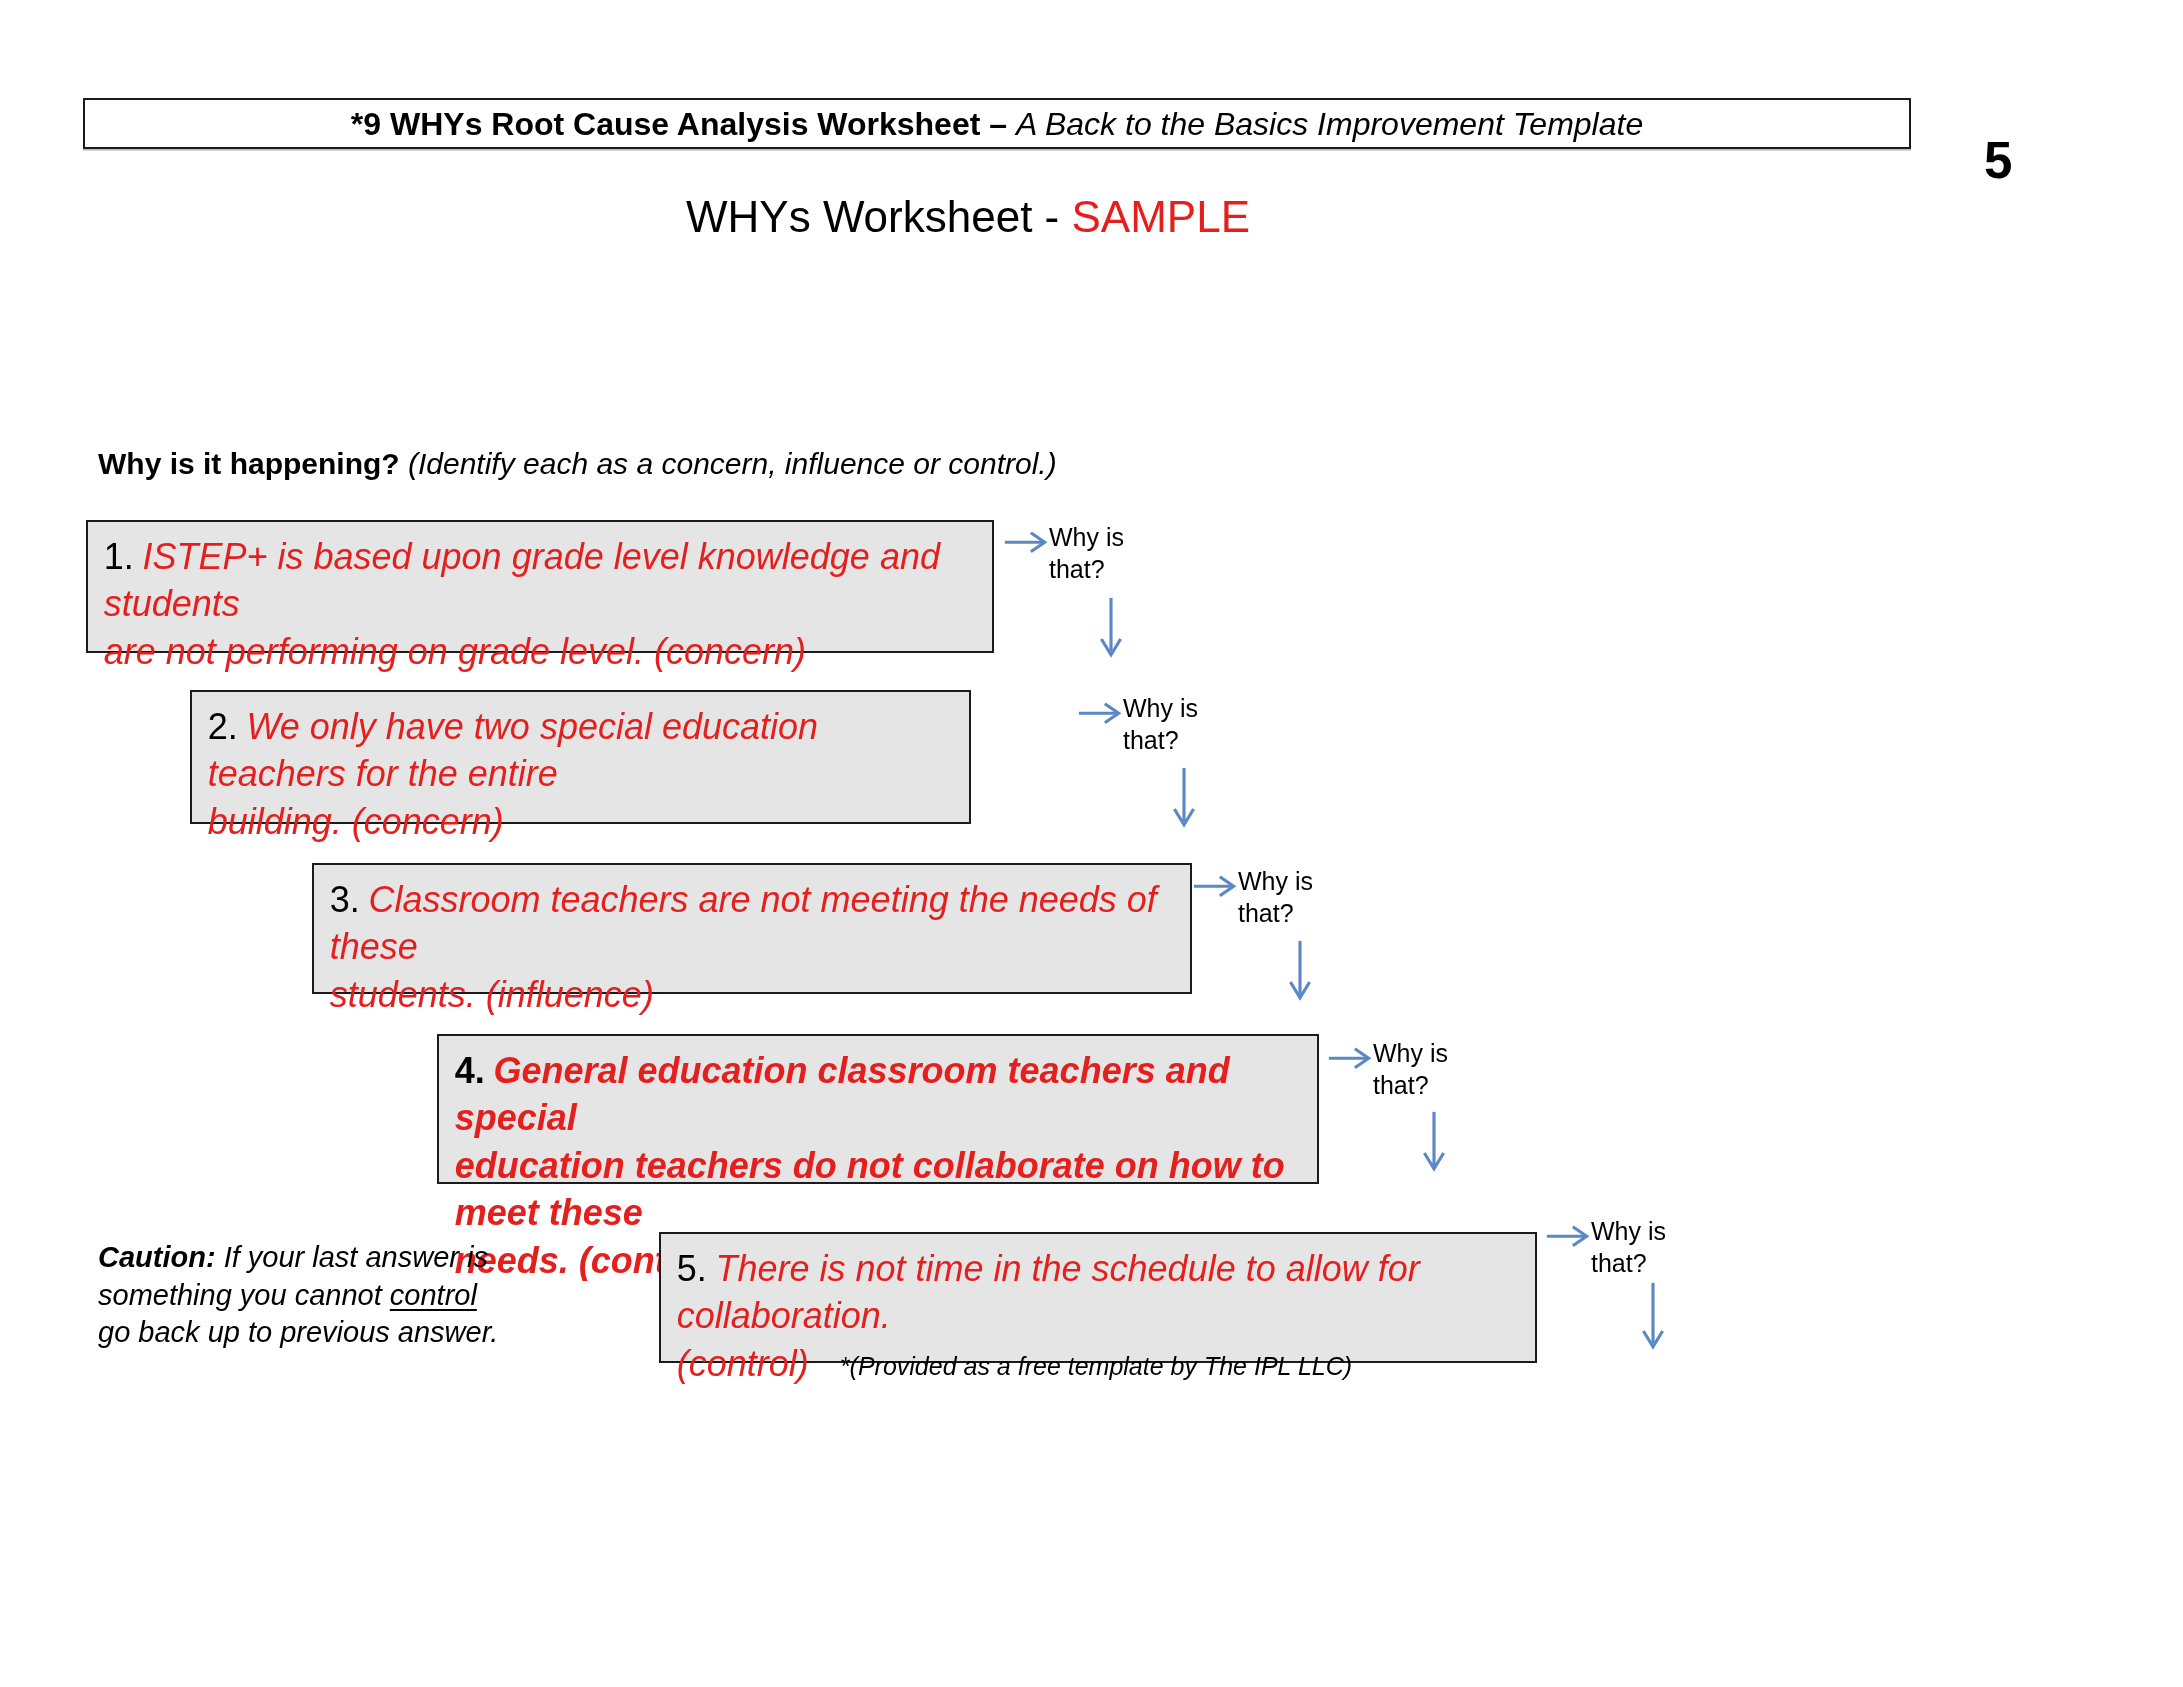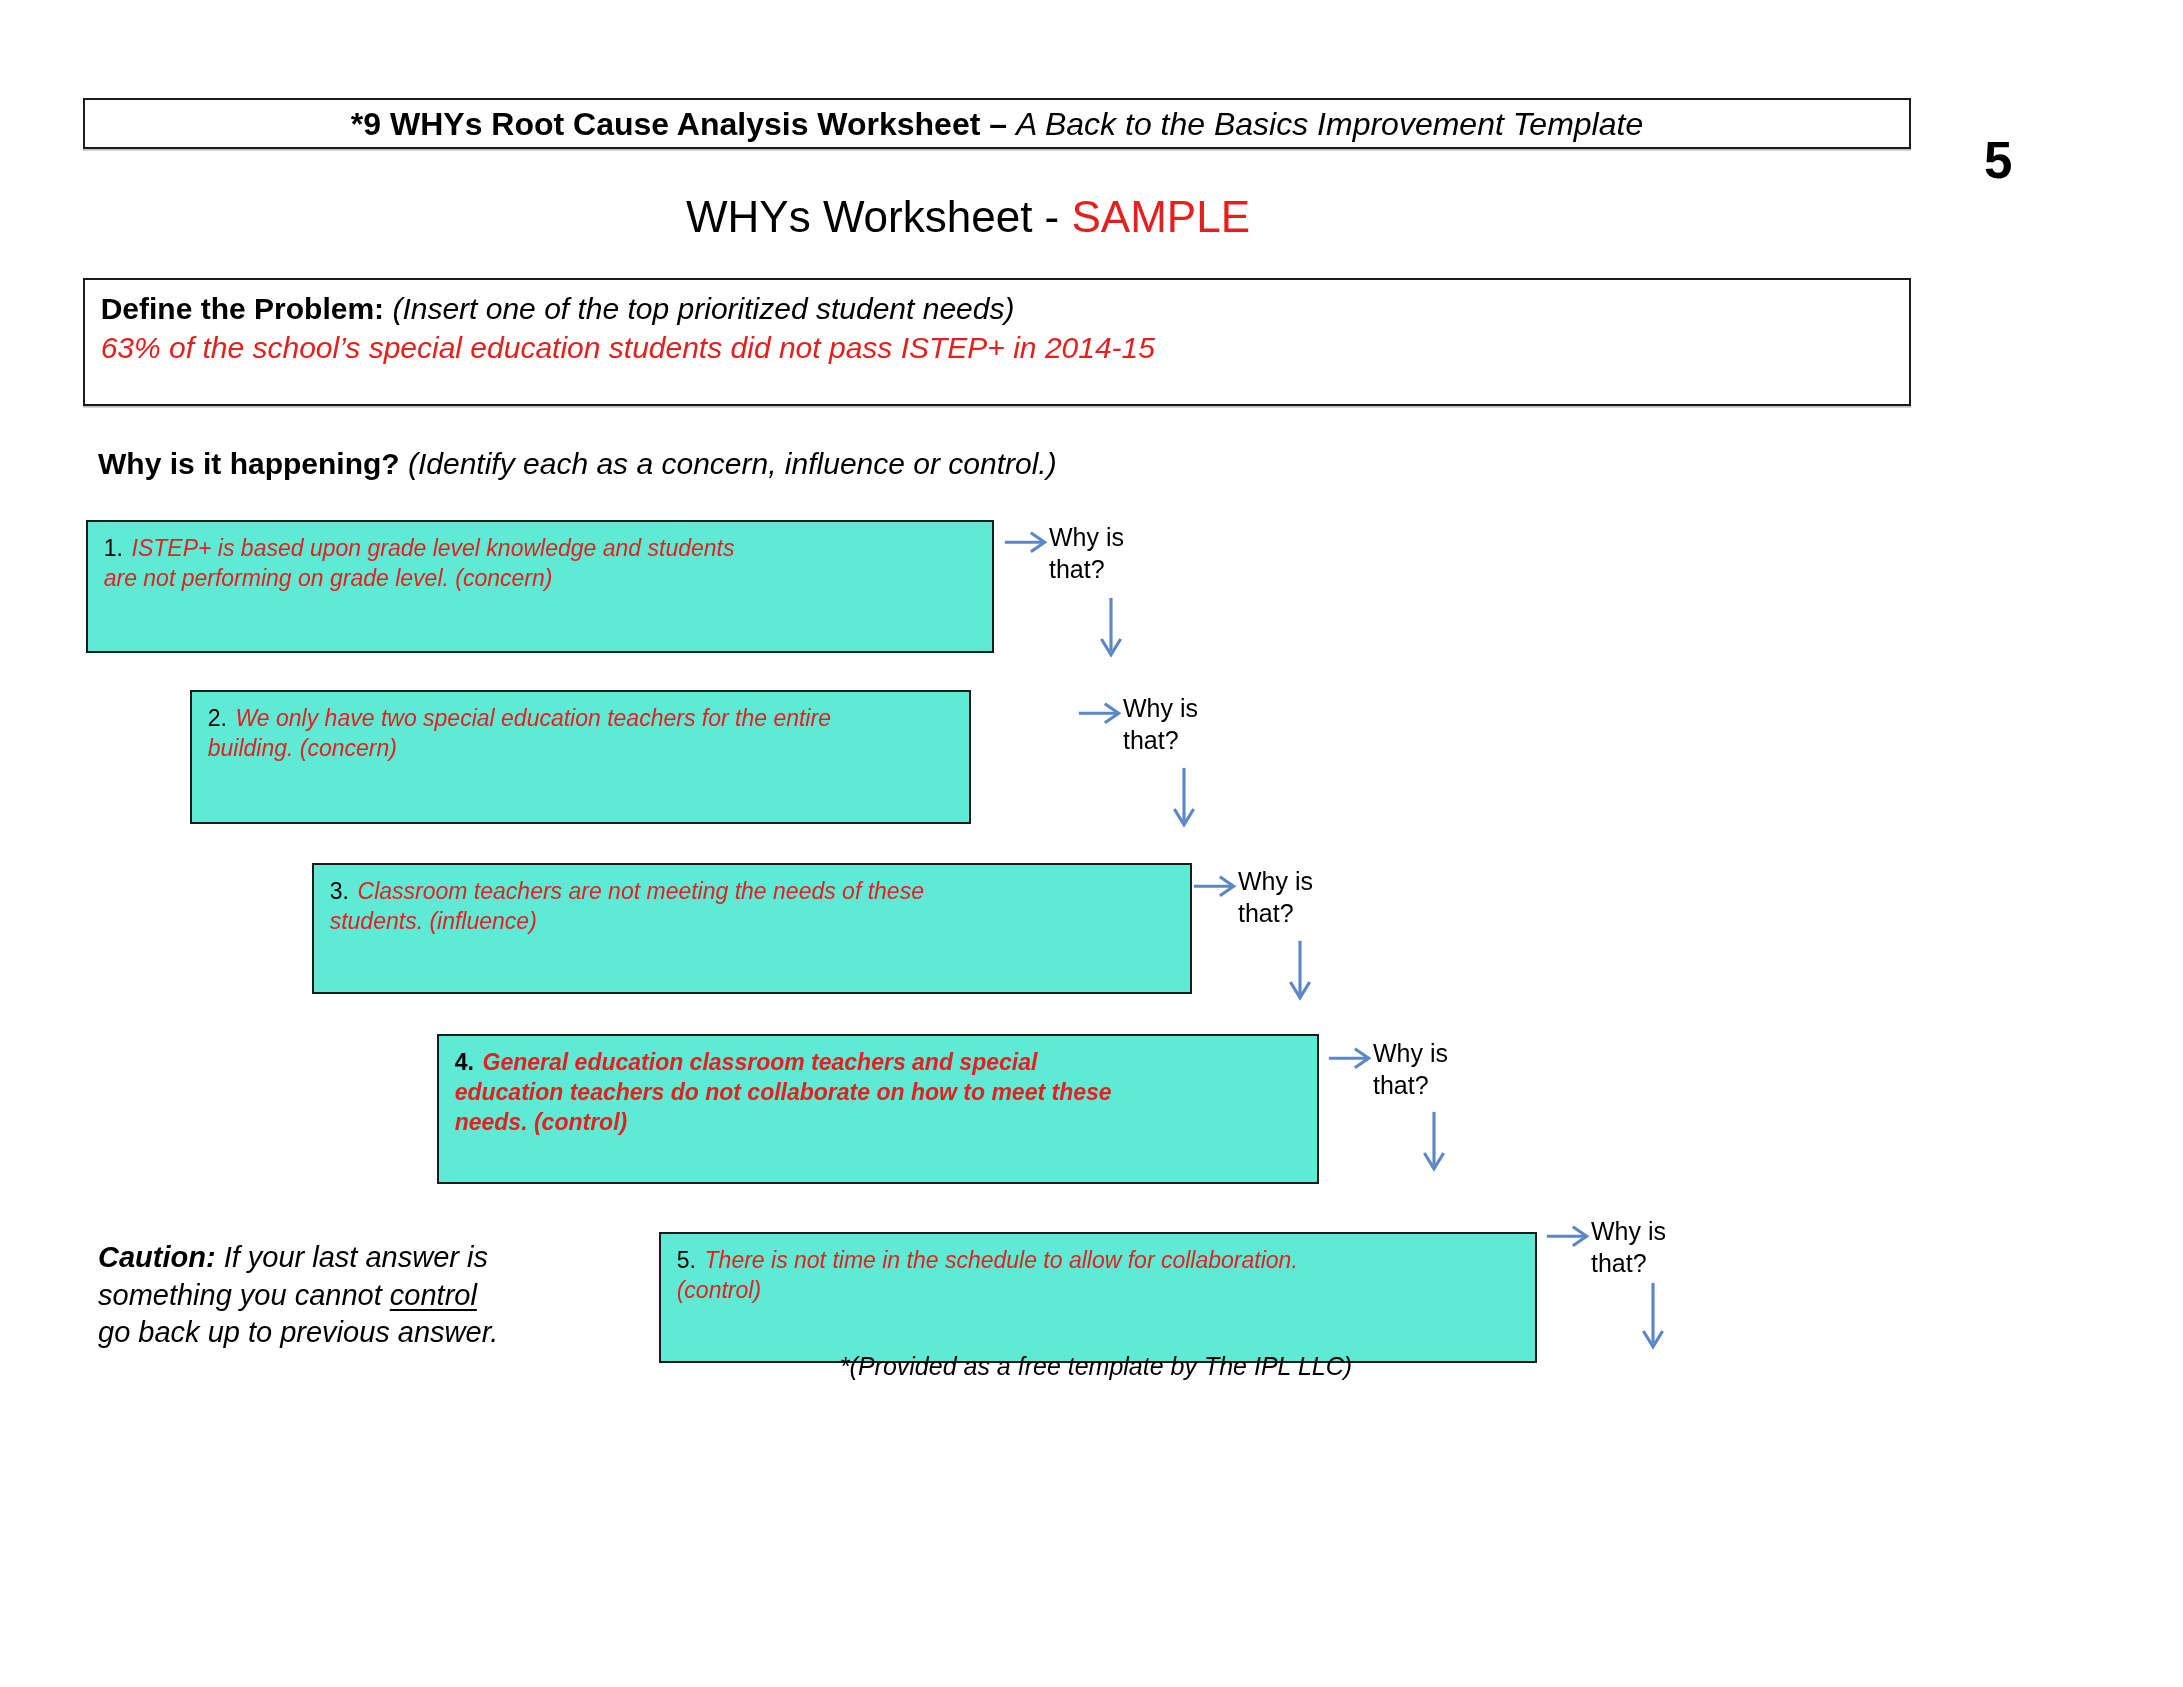--- a/index.html
+++ b/index.html
@@ -49,22 +49,22 @@
     box-shadow:0 1.7px 0 rgba(0,0,0,0.25);
   }
   .why-heading{
     position:absolute;left:98px;top:447px;
     font-size:30px;
   }
   .why-box{
     position:absolute;
     border:2.6px solid var(--border);
     padding:10.5px 15.7px;
-    font-size:23px;line-height:1.32;
-    background:#5eead4;
+    font-size:36px;line-height:1.32;
+    background:#e5e5e5;
   }
   .why-box .num{margin-right:8.7px;}
   .box-1{left:86px; top:520px; width:908px;height:133px;}
   .box-2{left:190px;top:690px; width:781px;height:134px;}
   .box-3{left:312px;top:863px; width:880px;height:131px;}
   .box-4{left:437px;top:1034px;width:882px;height:150px;font-weight:bold;}
   .box-5{left:659px;top:1212px;width:878px;height:131px;margin-top:20px;}
 
   .why-prompt{
     position:absolute;
@@ -105,24 +105,20 @@
 <div class="page">
 
   <div class="title-box">
     <span><span class="b">*9 WHYs Root Cause Analysis Worksheet – </span><span class="i">A Back to the Basics Improvement Template</span></span>
   </div>
 
   <div class="page-number">5</div>
 
   <div class="heading"><span>WHYs Worksheet - </span><span class="red">SAMPLE</span></div>
 
-  <div class="problem-box">
-    <div><span class="b">Define the Problem:</span><span class="i"> (Insert one of the top prioritized student needs)</span></div>
-    <div class="red i">63% of the school’s special education students did not pass ISTEP+ in 2014-15</div>
-  </div>
 
   <div class="why-heading"><span class="b">Why is it happening?</span><span class="i"> (Identify each as a concern, influence or control.)</span></div>
 
   <div class="why-box box-1"><span class="num">1.</span><span class="red i prewrap">ISTEP+ is based upon grade level knowledge and students
 are not performing on grade level. (concern)</span></div>
   <div class="why-prompt p-1">
     <svg width="45" height="24.5" viewBox="0 0 52 28">
         <line x1="1" y1="14" x2="45" y2="14"></line>
         <polyline points="31,3 47,14 31,25"></polyline>
       </svg>

